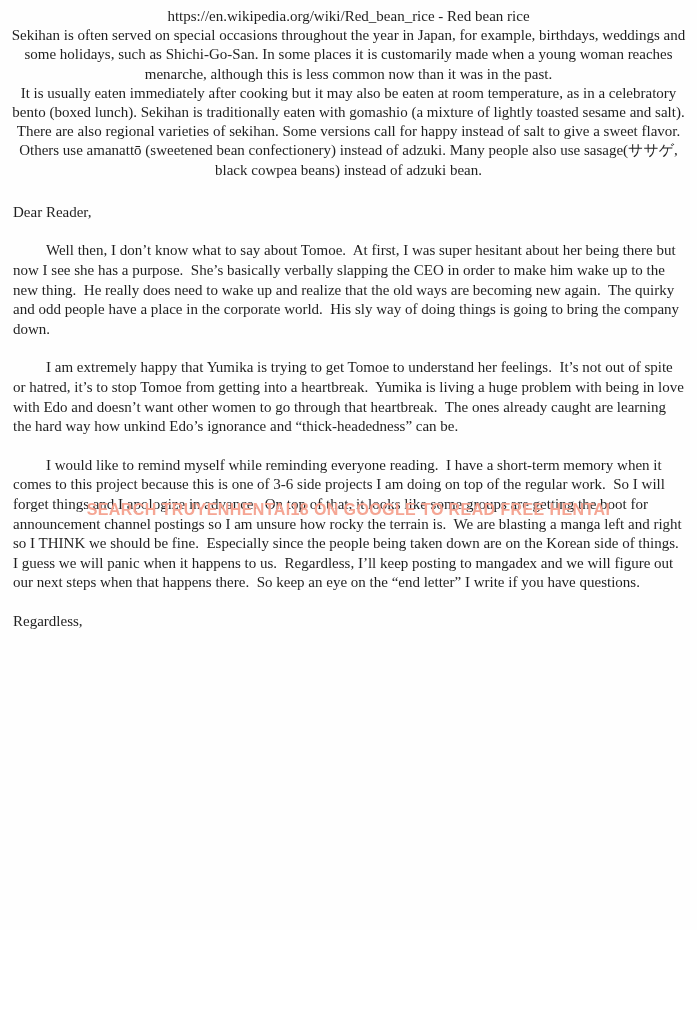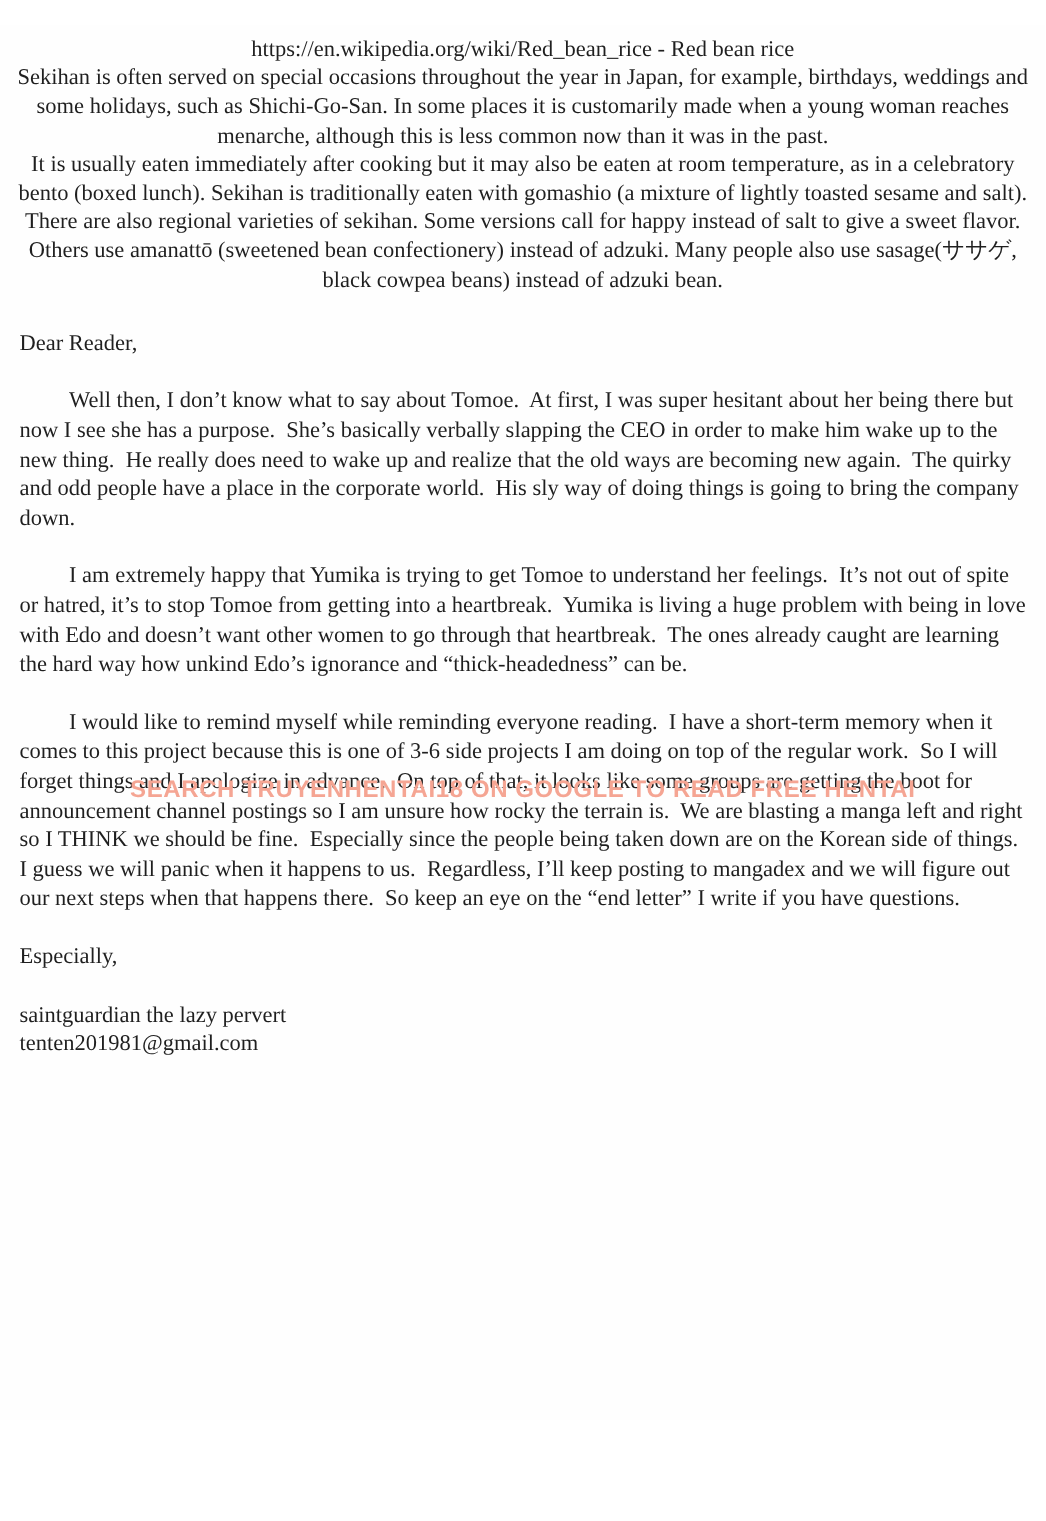--- a/index.html
+++ b/index.html
@@ -8,21 +8,20 @@
     background: #ffffff;
   }
   .page {
     position: relative;
     width: 697px;
     height: 930px;
     background: #fefefe;
     overflow: hidden;
     font-family: "Liberation Serif", serif;
     color: #1f1f1f;
-    margin-top: 17px;
   }
   
   .wiki {
     width: 678px;
     margin: 0 auto;
     padding-top: 7px;
     text-align: center;
     font-size: 15px;
     line-height: 19.2px;
   }
@@ -82,22 +81,18 @@
       </div>
   </div>
 
   <div class="letter">
     <p class="salutation">Dear Reader,</p>
     <div>
         <p class="para">Well then, I don’t know what to say about Tomoe.  At first, I was super hesitant about her being there but now I see she has a purpose.  She’s basically verbally slapping the CEO in order to make him wake up to the new thing.  He really does need to wake up and realize that the old ways are becoming new again.  The quirky and odd people have a place in the corporate world.  His sly way of doing things is going to bring the company down.</p>
         <p class="para">I am extremely happy that Yumika is trying to get Tomoe to understand her feelings.  It’s not out of spite or hatred, it’s to stop Tomoe from getting into a heartbreak.  Yumika is living a huge problem with being in love with Edo and doesn’t want other women to go through that heartbreak.  The ones already caught are learning the hard way how unkind Edo’s ignorance and “thick-headedness” can be.</p>
         <p class="para">I would like to remind myself while reminding everyone reading.  I have a short-term memory when it comes to this project because this is one of 3-6 side projects I am doing on top of the regular work.  So I will forget things and I apologize in advance.  On top of that, it looks like some groups are getting the boot for announcement channel postings so I am unsure how rocky the terrain is.  We are blasting a manga left and right so I THINK we should be fine.  Especially since the people being taken down are on the Korean side of things.  I guess we will panic when it happens to us.  Regardless, I’ll keep posting to mangadex and we will figure out our next steps when that happens there.  So keep an eye on the “end letter” I write if you have questions.</p>
       </div>
-    <p class="closing">Especially,</p>
-    <div class="signature-block">
-      <p>saintguardian the lazy pervert</p>
-      <p>tenten201981@gmail.com</p>
-    </div>
+    <p class="closing">Regardless,</p>
   </div>
 
   <div class="watermark" style="color: rgb(245, 165, 147);">SEARCH TRUYENHENTAI18 ON GOOGLE TO READ FREE HENTAI</div>
 
 </div>
 
 </body></html>

